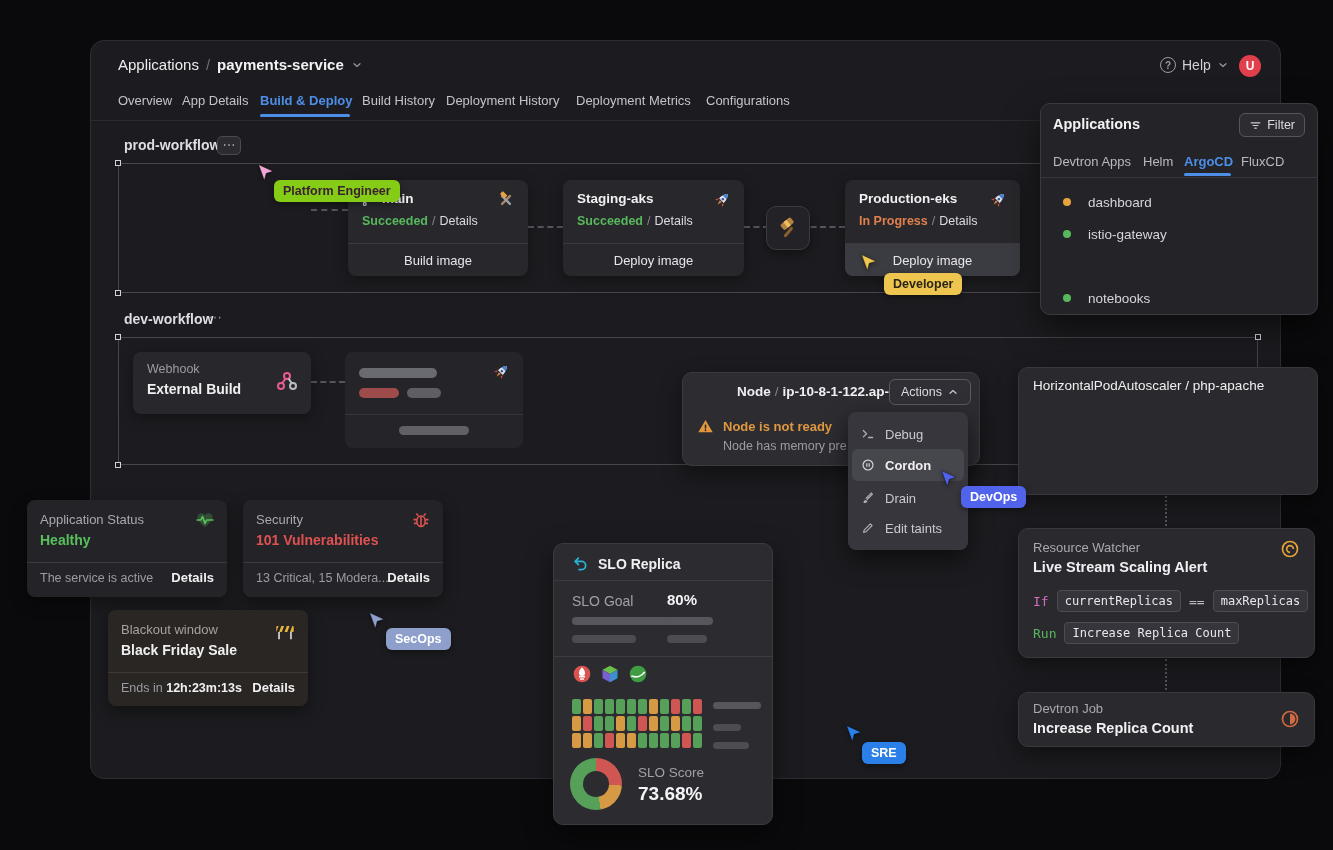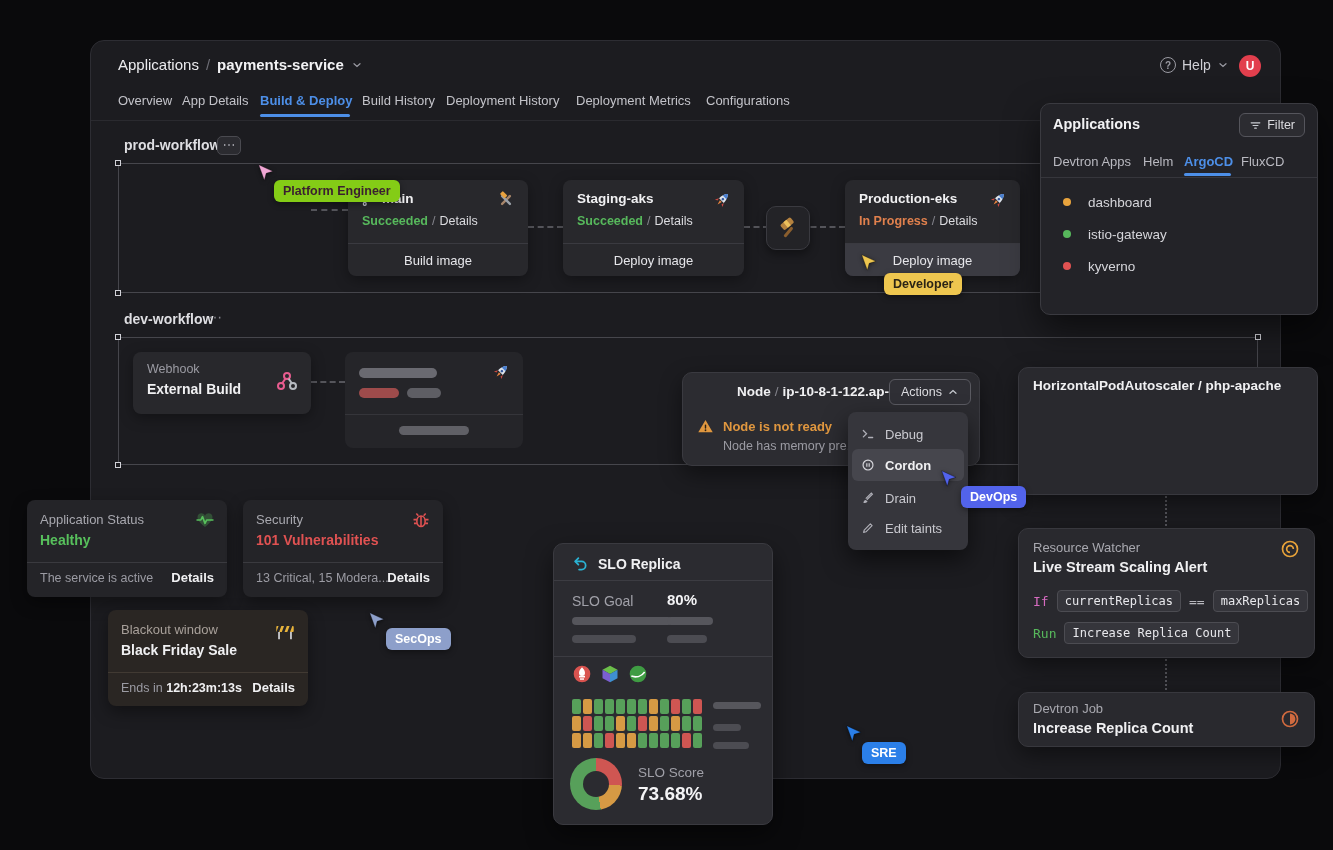--- a/index.html
+++ b/index.html
@@ -98,21 +98,21 @@
               box-shadow:0 10px 24px rgba(0,0,0,.55); z-index:26; }
   .dd-item { position:absolute; left:4px; width:112px; height:30px; display:flex; align-items:center; gap:10px;
              padding-left:9px; font-size:13px; color:#c9c9cf; border-radius:6px; }
   .dd-item svg { width:14px; height:14px; flex:none; }
   .dd-item.active { background:#46464d; color:#f0f0f2; font-weight:700; }
   .dd0{top:7px}.dd1{top:37px;height:32px}.dd2{top:71px}.dd3{top:101px}
 
   
   .hpa-panel { left:1018px; top:367px; width:300px; height:128px; background:#29292e; border:1px solid #38383e;
                border-radius:10px; box-shadow:0 8px 22px rgba(0,0,0,.45); z-index:8; }
-  .hpa-title { position:absolute; left:14px; top:10px; font-size:13.5px; font-weight:700; color:#f0f0f2; }
+  .hpa-title { position:absolute; left:14px; top:10px; font-size:13.5px; font-weight:400; color:#f0f0f2; }
   .mono { font-family:"DejaVu Sans Mono", monospace; }
   .yaml { position:absolute; left:14px; top:32px; font-size:13px; line-height:22px; }
   .yk { color:#43b5a0; }
   .yv { color:#e8e8ec; }
   .yguide { display:inline-block; width:1px; height:14px; background:#4a4a50; margin:0 9px 0 3px; vertical-align:-2px; }
 
   
   .info-card { position:absolute; width:200px; height:97px; background:#242428; border-radius:8px;
                box-shadow:0 6px 16px rgba(0,0,0,.4); }
   .status-card { left:27px; top:500px; }
@@ -616,23 +616,23 @@
     <div class="ap-underline"></div>
     <div class="ap-div"></div>
     <div class="ap-item api0">
       <span class="ap-dot" style="background: rgb(232, 163, 61);"></span>
       <span class="ap-name">dashboard</span>
     </div>
     <div class="ap-item api1">
       <span class="ap-dot" style="background: rgb(87, 184, 92);"></span>
       <span class="ap-name">istio-gateway</span>
     </div>
-    <div class="ap-item api2">
-      <span class="ap-dot" style="background: rgb(224, 82, 82);"></span>
-      <span class="ap-name">kyverno</span>
+    <div class="ap-item api3">
+      <span class="ap-dot" style="background: rgb(87, 184, 92);"></span>
+      <span class="ap-name">notebooks</span>
     </div>
   </div>
 
   <svg class="cursor cur-pe" style="color: rgb(240, 166, 212);">
       <use href="#i-cursor"></use>
     </svg>
   <span class="badge bdg-pe" style="background: #84cc16; color: rgb(58, 31, 48);">Platform Engineer</span>
 
   <svg class="cursor cur-dev" style="color: rgb(238, 198, 79);">
       <use href="#i-cursor"></use>

